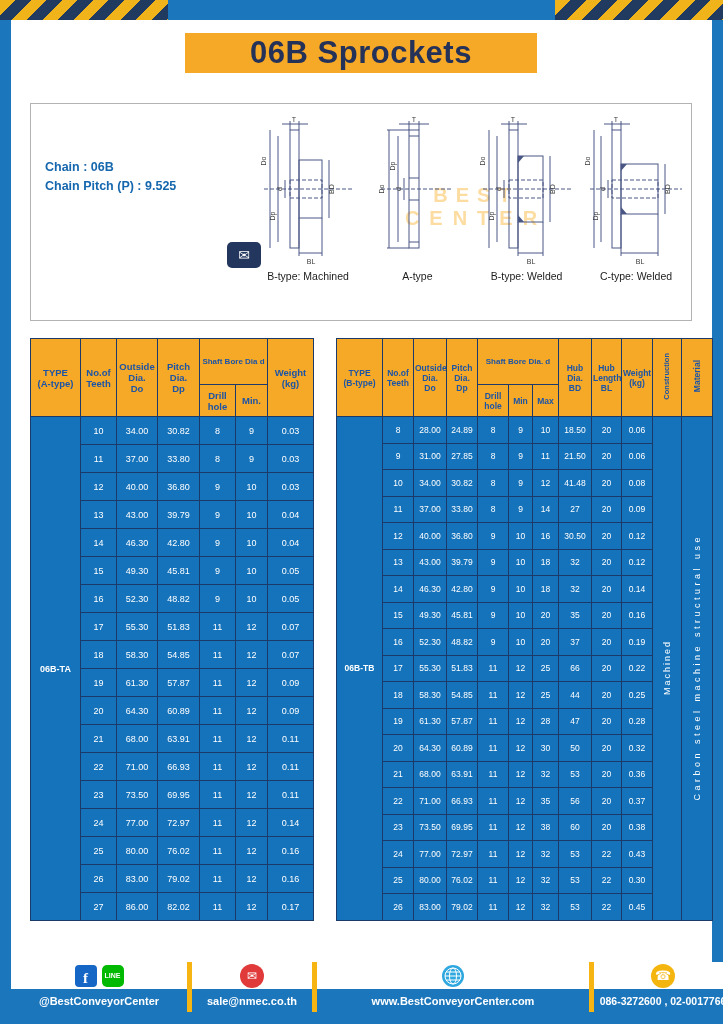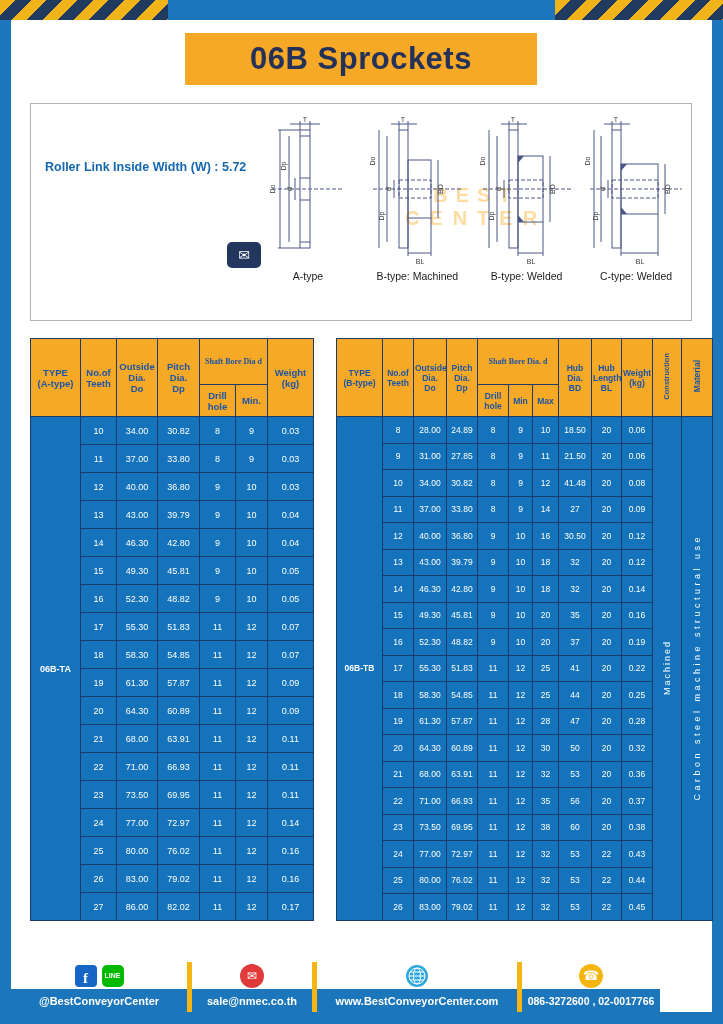--- a/index.html
+++ b/index.html
@@ -9,21 +9,21 @@
   
   .top-band { position:absolute; top:0; left:0; width:723px; height:20px; background:#1b76bc; }
   .hazard { position:absolute; top:0; height:20px;
             background:repeating-linear-gradient(135deg,#f0b31a 0 11px,#213a60 11px 22px); }
   .hazard.left { left:0; width:168px; }
   .hazard.right { right:0; width:168px; }
 
   .content { position:absolute; left:11px; top:20px; width:701px; height:942px; background:#ffffff; }
 
   
-  .title-banner { position:absolute; left:174px; top:13px; width:352px; height:52px;
+  .title-banner { position:absolute; left:174px; top:13px; width:352px; height:40px;
                   background:#f6a827; display:flex; align-items:center; justify-content:center; }
   .title-banner span { font-size:31px; font-weight:bold; color:#243158; letter-spacing:.5px; }
 
   
   .info-panel { position:absolute; left:19px; top:83px; width:662px; height:218px;
                 border:1px solid #b3b3b3; background:#fff; }
   .specs { position:absolute; left:14px; top:54px; color:#1567ae; font-weight:bold;
            font-size:12.5px; line-height:19px; white-space:nowrap; }
   .envelope-badge { position:absolute; left:196px; top:138px; width:34px; height:26px;
                     background:#22365e; border-radius:5px; color:#fff; display:flex;
@@ -49,42 +49,42 @@
   .tables-row { position:absolute; left:19px; top:318px; width:663px; }
   table { border-collapse:collapse; table-layout:fixed; position:absolute; top:0; }
   #table-left { left:0; width:283px; }
   #table-right { left:306px; width:376px; }
   th, td { border:1px solid #1c3a69; text-align:center; vertical-align:middle; overflow:hidden; }
   thead th { background:#f6a827; color:#1d55a5; font-weight:bold; white-space:pre-line; padding:1px; }
   #table-left thead th { font-size:9.5px; }
   #table-right thead th { font-size:8.5px; }
   thead tr:first-child { height:46px; }
   thead tr:last-child { height:32px; }
-  .shaft-h { white-space:nowrap; font-size:8px !important;font-family:Liberation Serif, serif; }
+  .shaft-h { white-space:nowrap; font-size:8px !important; }
   tbody td { background:#1573bb; color:#ffffff; padding:0 1px; }
   #table-left tbody td { font-size:9px; }
   #table-right tbody td { font-size:8.5px; }
   #table-left tbody tr { height:28px; }
   #table-right tbody tr { height:26.5px; }
   td.type-cell { font-size:10.5px; font-weight:bold; }
   .vtext { display:inline-block; writing-mode:vertical-rl; transform:rotate(180deg); line-height:1; }
   th .vtext.construction-h { font-size:7.5px; }
   th .vtext.material-h { font-size:8.5px; }
   td .vtext.construction-v { font-size:9px; letter-spacing:2px; }
   td .vtext.material-v { font-size:9px; letter-spacing:3.5px; }
 
   
   .footer { position:absolute; left:11px; top:962px; width:701px; height:50px;
             background:#ffffff; display:flex; }
   .fdiv { width:5px; height:100%; background:#f7b514; flex:0 0 auto; }
   .fseg { display:flex; flex-direction:column; flex:0 0 auto; }
   .fseg .ficons { height:27px; display:flex; align-items:center; justify-content:center; gap:5px; background:#fff; }
   .fseg .ftext { height:23px; background:#1b76bc; color:#fff; display:flex; align-items:center;
                  justify-content:center; font-weight:bold; font-size:11px; white-space:nowrap; }
-  .seg-social { width:176px; } .seg-email { width:120px; } .seg-web { width:200px; } .seg-phone { width:138px; }
+  .seg-social { width:176px; } .seg-email { width:120px; } .seg-web { width:272px; } .seg-phone { width:138px; }
   .seg-phone .ftext { font-size:10.5px; }
   .fb-icon { width:22px; height:22px; background:#1666c5; border-radius:4px; color:#fff;
              font-weight:bold; font-size:15px; display:flex; align-items:flex-end; justify-content:center;
              font-family:"Liberation Serif", serif; }
   .line-icon { width:22px; height:22px; background:#00b900; border-radius:5px; color:#fff;
                font-weight:bold; font-size:7px; display:flex; align-items:center; justify-content:center; }
   .mail-icon { width:24px; height:24px; background:#e03a3a; border-radius:50%; color:#fff;
                font-size:12px; display:flex; align-items:center; justify-content:center; }
   .phone-icon { width:24px; height:24px; background:#f5b50f; border-radius:50%; color:#fff;
                 font-size:13px; display:flex; align-items:center; justify-content:center; }
@@ -106,50 +106,27 @@
       <span>06B Sprockets</span>
     </div>
 
     <div class="info-panel">
       <div class="watermark">
         <span class="w1">BEST</span>
         <span class="w3">CENTER</span>
       </div>
 
       <div class="specs">
-        <div>Roller Link Inside Width (W)  :  5.72</div>
+        <div>Chain  : 06B</div>
+        <div>Chain Pitch (P)  :  9.525</div>
       </div>
 
       <div class="envelope-badge">✉</div>
 
       <div class="drawings">
-
-        <figure class="fig">
-          <svg class="draw" viewBox="0 0 104 150">
-            <line x1="44" y1="14" x2="44" y2="5"></line>
-              <line x1="54" y1="14" x2="54" y2="5"></line>
-            <line x1="34" y1="8" x2="64" y2="8"></line>
-            <text x="49" y="6">T</text>
-            <rect x="44" y="14" width="10" height="118"></rect>
-            <line x1="44" y1="20" x2="54" y2="20"></line>
-              <line x1="44" y1="126" x2="54" y2="126"></line>
-            <line x1="44" y1="62" x2="54" y2="62"></line>
-              <line x1="44" y1="84" x2="54" y2="84"></line>
-            <line class="dash" x1="16" y1="73" x2="88" y2="73"></line>
-            <line x1="44" y1="14" x2="22" y2="14"></line>
-              <line x1="44" y1="132" x2="22" y2="132"></line>
-            <line x1="24" y1="14" x2="24" y2="132"></line>
-            <text x="19" y="73" transform="rotate(-90 19 73)">Do</text>
-            <line x1="33" y1="20" x2="33" y2="126"></line>
-            <text x="30" y="50" transform="rotate(-90 30 50)">Dp</text>
-            <line x1="39" y1="62" x2="39" y2="84"></line>
-            <text x="36" y="73" transform="rotate(-90 36 73)">d</text>
-          </svg>
-          <figcaption>A-type</figcaption>
-        </figure>
 
         <figure class="fig">
           <svg class="draw" viewBox="0 0 104 150">
             <line x1="34" y1="14" x2="34" y2="5"></line>
               <line x1="43" y1="14" x2="43" y2="5"></line>
             <line x1="26" y1="8" x2="52" y2="8"></line>
             <text x="38" y="6">T</text>
             <rect x="34" y="14" width="9" height="118"></rect>
             <rect x="43" y="44" width="23" height="58"></rect>
             <rect class="dash" x="34" y="64" width="32" height="18"></rect>
@@ -161,20 +138,44 @@
             <line x1="29" y1="64" x2="29" y2="82"></line>
             <text x="26" y="73" transform="rotate(-90 26 73)">d</text>
             <line x1="73" y1="44" x2="73" y2="102"></line>
             <text x="78" y="73" transform="rotate(-90 78 73)">BD</text>
             <line x1="43" y1="102" x2="43" y2="140"></line>
               <line x1="66" y1="102" x2="66" y2="140"></line>
             <line x1="43" y1="137" x2="66" y2="137"></line>
             <text x="55" y="148">BL</text>
           </svg>
           <figcaption>B-type: Machined</figcaption>
+        </figure>
+
+        <figure class="fig">
+          <svg class="draw" viewBox="0 0 104 150">
+            <line x1="44" y1="14" x2="44" y2="5"></line>
+              <line x1="54" y1="14" x2="54" y2="5"></line>
+            <line x1="34" y1="8" x2="64" y2="8"></line>
+            <text x="49" y="6">T</text>
+            <rect x="44" y="14" width="10" height="118"></rect>
+            <line x1="44" y1="20" x2="54" y2="20"></line>
+              <line x1="44" y1="126" x2="54" y2="126"></line>
+            <line x1="44" y1="62" x2="54" y2="62"></line>
+              <line x1="44" y1="84" x2="54" y2="84"></line>
+            <line class="dash" x1="16" y1="73" x2="88" y2="73"></line>
+            <line x1="44" y1="14" x2="22" y2="14"></line>
+              <line x1="44" y1="132" x2="22" y2="132"></line>
+            <line x1="24" y1="14" x2="24" y2="132"></line>
+            <text x="19" y="73" transform="rotate(-90 19 73)">Do</text>
+            <line x1="33" y1="20" x2="33" y2="126"></line>
+            <text x="30" y="50" transform="rotate(-90 30 50)">Dp</text>
+            <line x1="39" y1="62" x2="39" y2="84"></line>
+            <text x="36" y="73" transform="rotate(-90 36 73)">d</text>
+          </svg>
+          <figcaption>A-type</figcaption>
         </figure>
 
         <figure class="fig">
           <svg class="draw" viewBox="0 0 104 150">
             <line x1="34" y1="14" x2="34" y2="5"></line>
               <line x1="43" y1="14" x2="43" y2="5"></line>
             <line x1="26" y1="8" x2="52" y2="8"></line>
             <text x="38" y="6">T</text>
             <rect x="34" y="14" width="9" height="118"></rect>
             <rect x="43" y="40" width="25" height="66"></rect>
@@ -558,21 +559,21 @@
               <td>20</td>
               <td>0.19</td>
             </tr>
             <tr>
               <td>17</td>
               <td>55.30</td>
               <td>51.83</td>
               <td>11</td>
               <td>12</td>
               <td>25</td>
-              <td>41</td>
+              <td>66</td>
               <td>20</td>
               <td>0.22</td>
             </tr>
             <tr>
               <td>18</td>
               <td>58.30</td>
               <td>54.85</td>
               <td>11</td>
               <td>12</td>
               <td>25</td>
@@ -648,21 +649,21 @@
             </tr>
             <tr>
               <td>25</td>
               <td>80.00</td>
               <td>76.02</td>
               <td>11</td>
               <td>12</td>
               <td>32</td>
               <td>53</td>
               <td>22</td>
-              <td>0.44</td>
+              <td>0.30</td>
             </tr>
             <tr>
               <td>26</td>
               <td>83.00</td>
               <td>79.02</td>
               <td>11</td>
               <td>12</td>
               <td>32</td>
               <td>53</td>
               <td>22</td>

